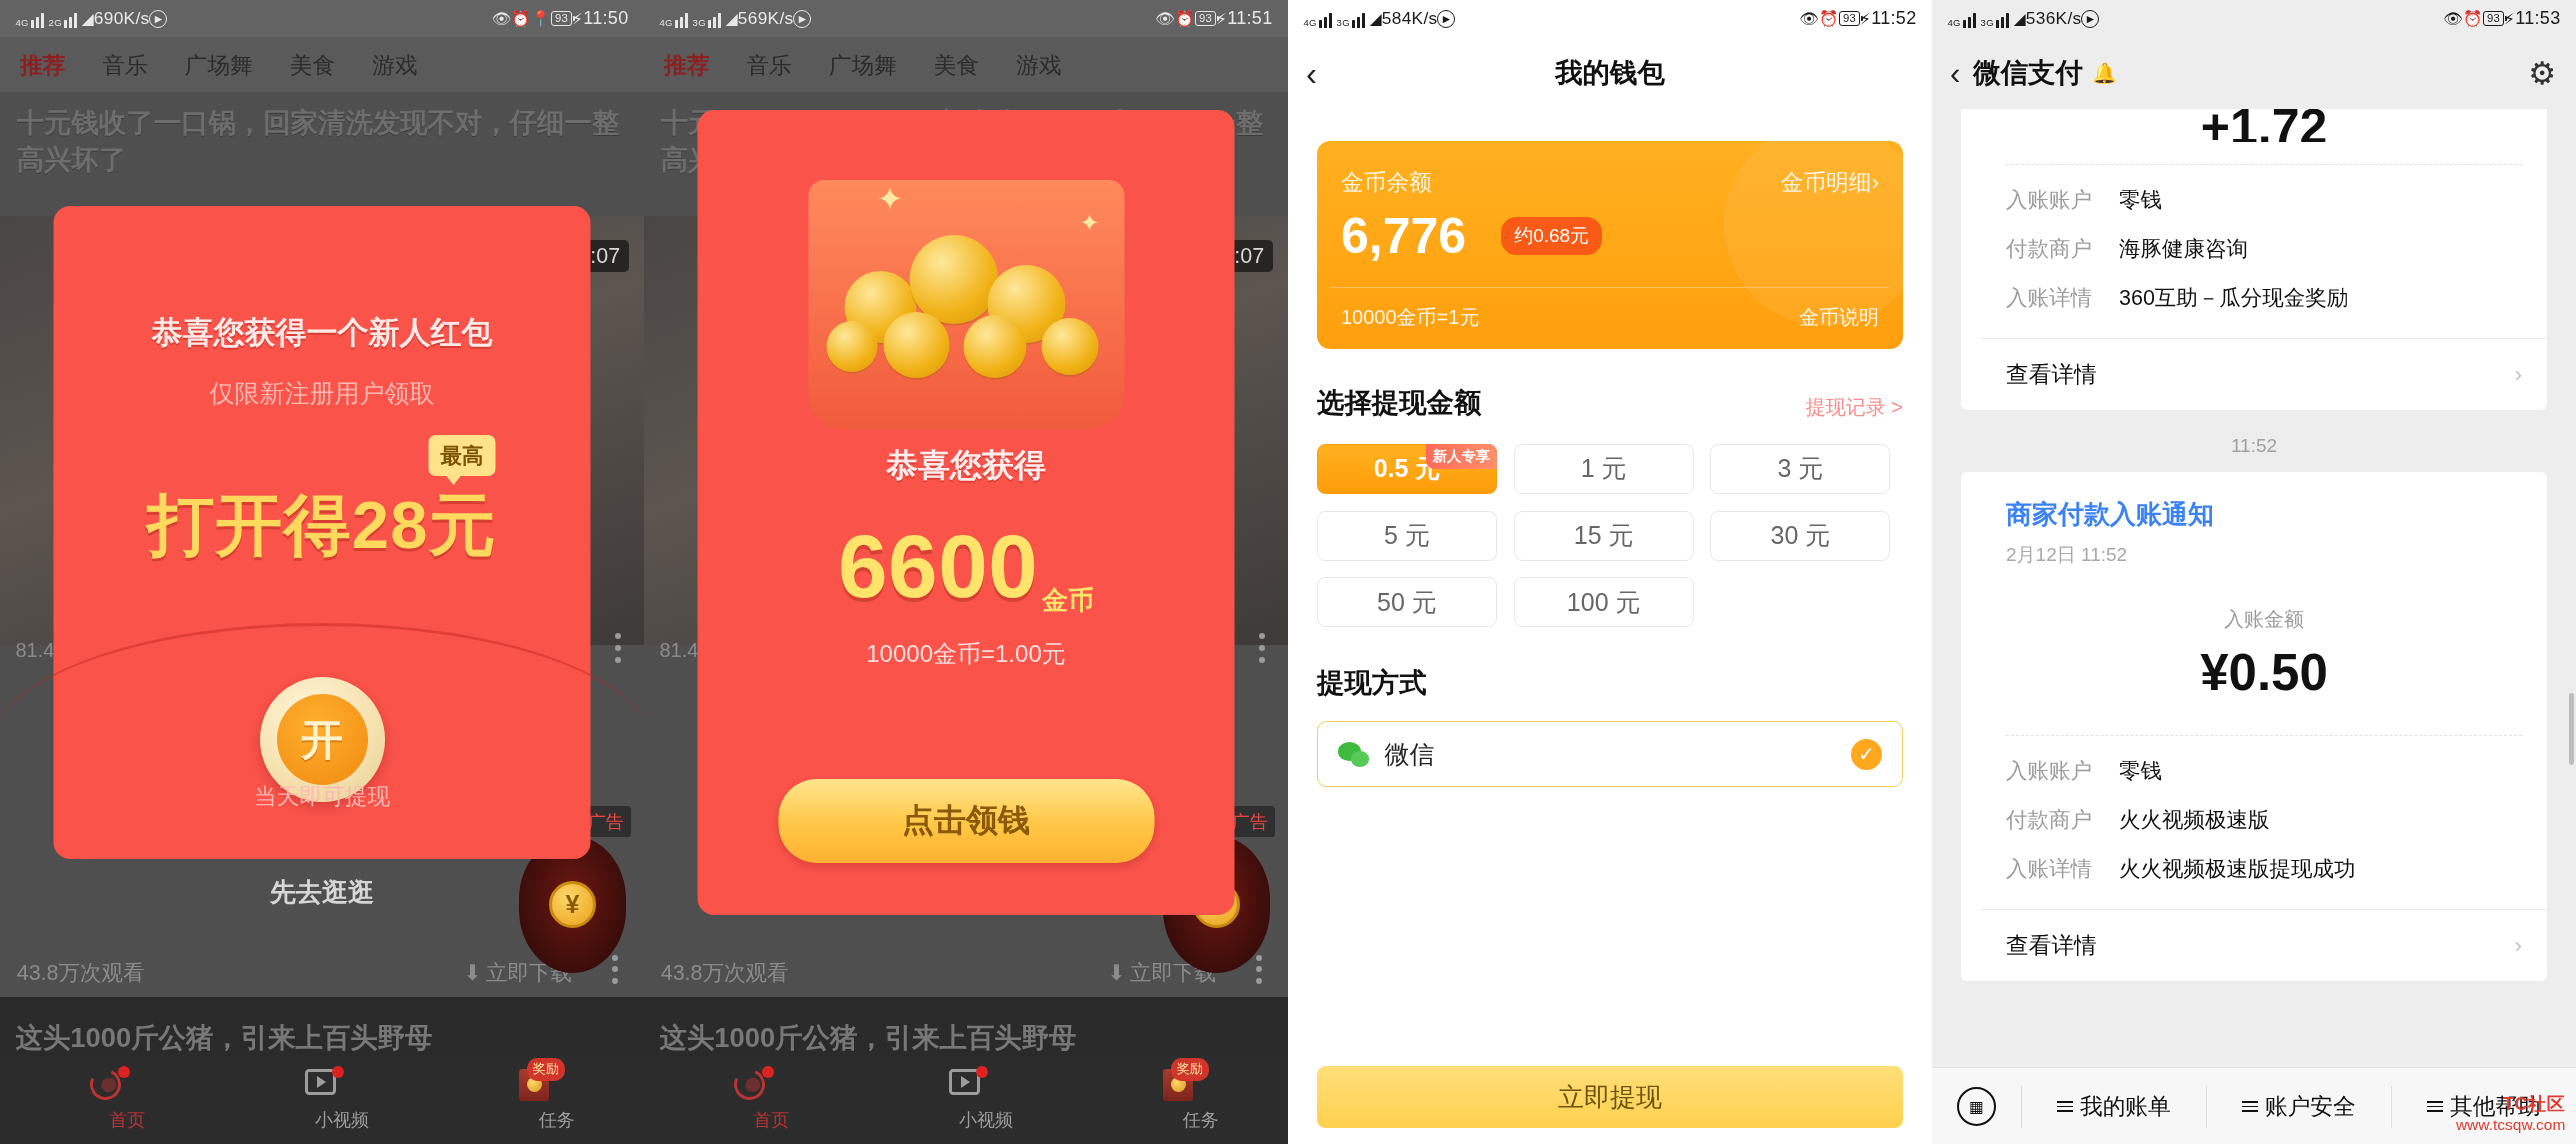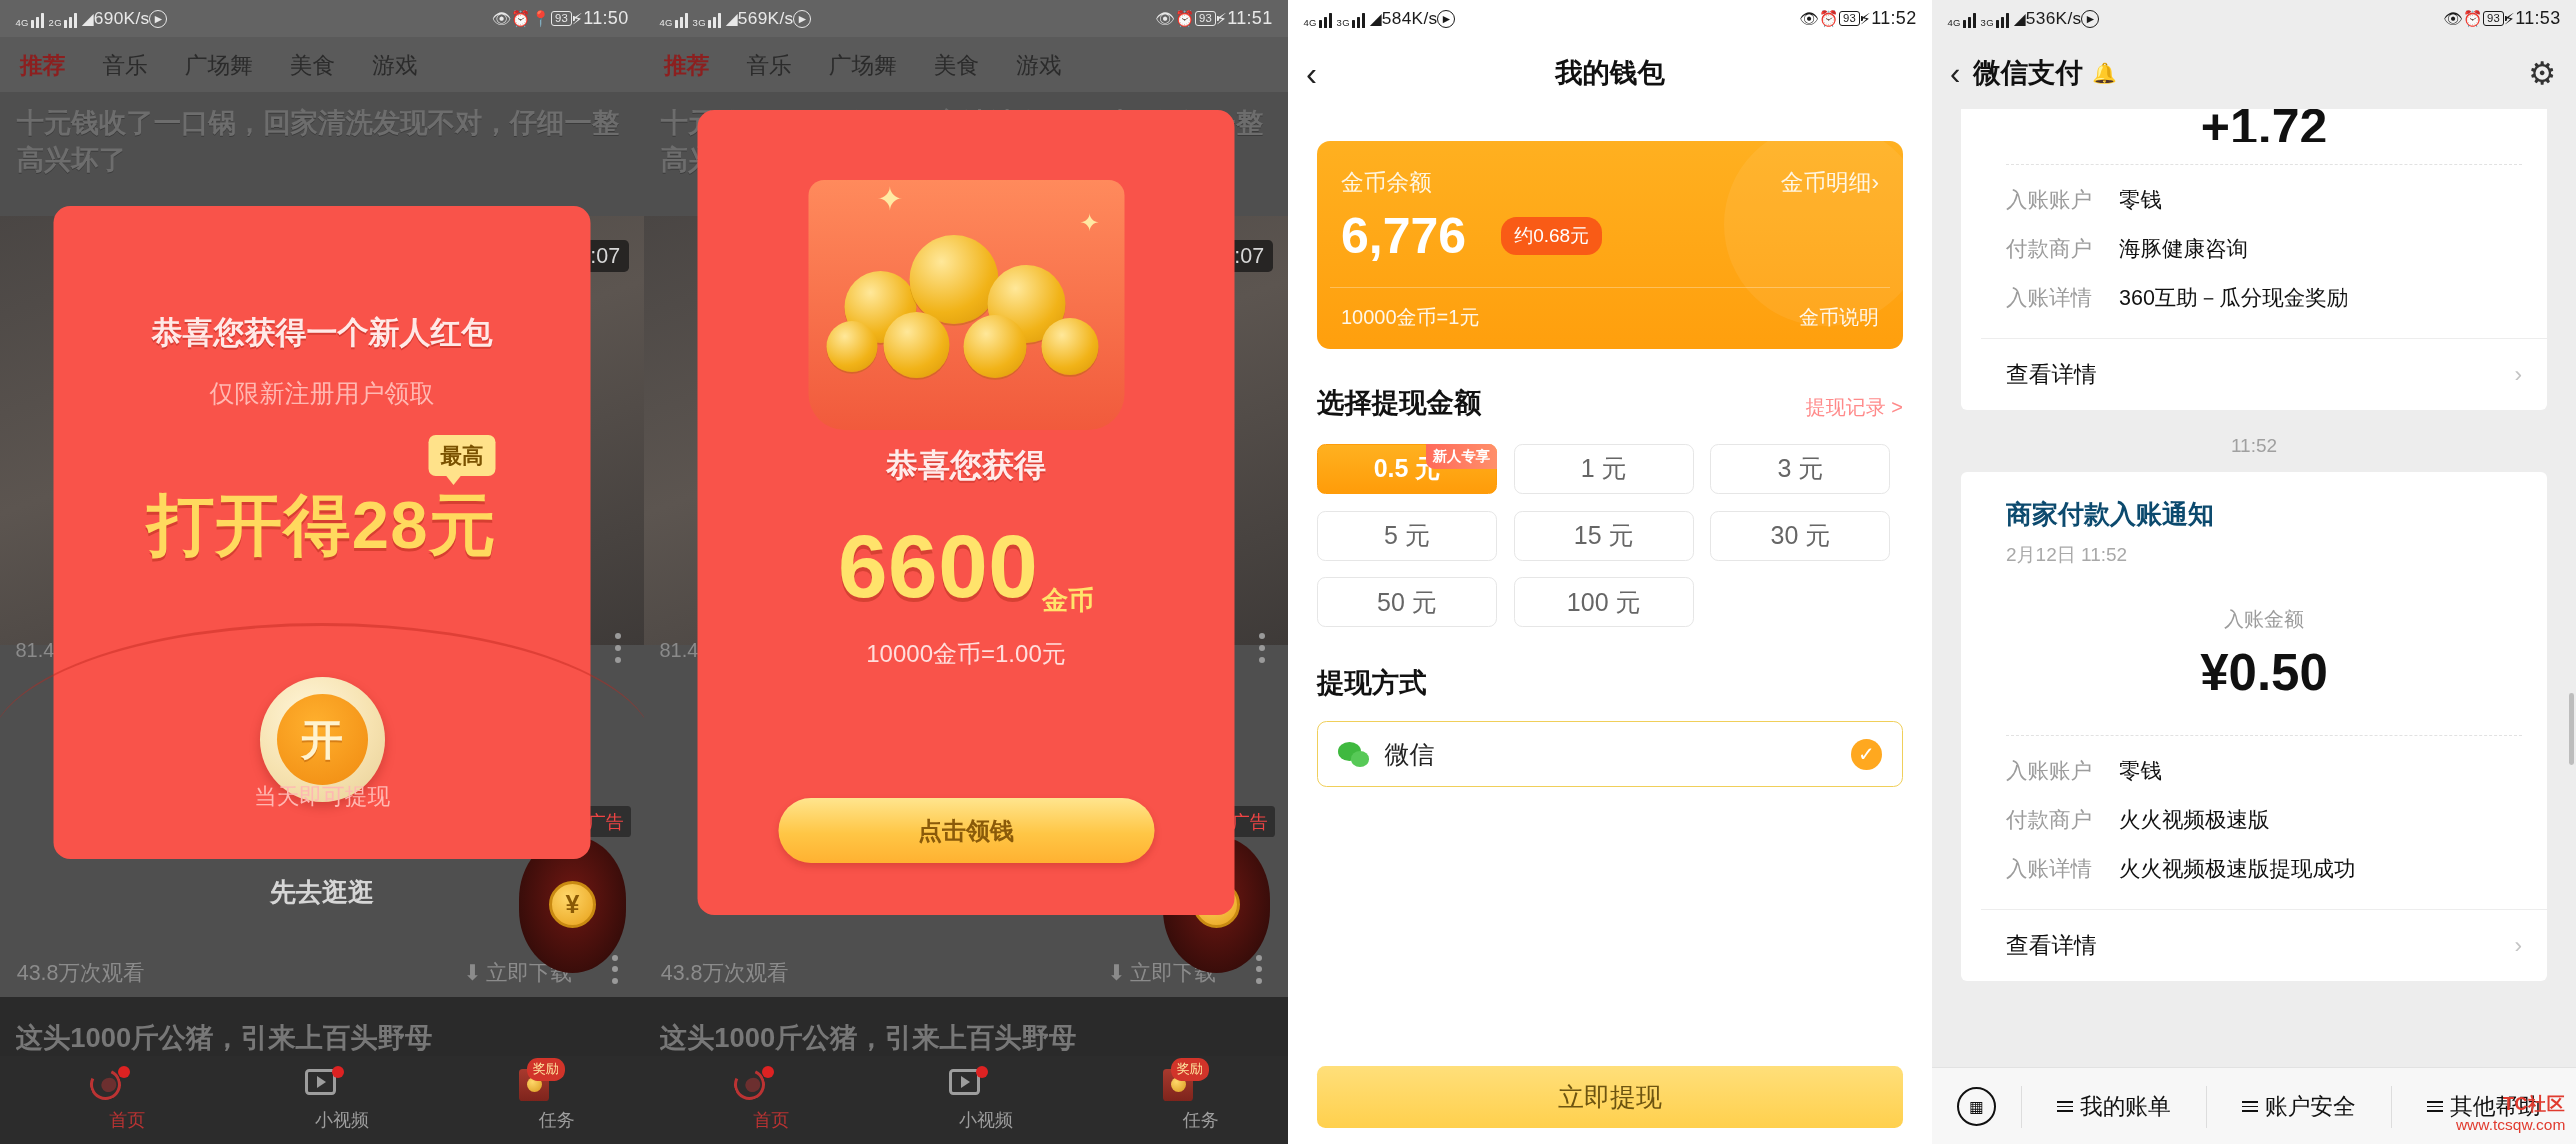--- a/index.html
+++ b/index.html
@@ -129,24 +129,24 @@
               box-shadow:0 1.8px 0 rgba(160,100,0,.35); }
   .spark { position:absolute; color:#ffe9a3; font-size:32px; }
   .pk2-title { text-align:center; color:#ffeceb; font-size:32px; font-weight:bold; margin-top:334px;
                text-shadow:0 1.8px 0 rgba(150,20,12,.3); }
   .pk2-num-wrap { text-align:center; margin-top:27.4px; }
   .pk2-num { color:#ffe36b; font-size:89px; font-weight:bold; letter-spacing:0.6px;
              text-shadow:0 3.6px 0 rgba(170,45,25,.45); }
   .pk2-unit { color:#ffe36b; font-size:26px; font-weight:bold; vertical-align:bottom; margin-left:3.6px; }
   .pk2-rate { text-align:center; color:#ffdedc; font-size:24px; margin-top:20px; }
   .pk2-btn { position:absolute; left:50%; transform:translateX(-50%); bottom:52px;
-             width:376px; height:65px; border-radius:38px;
+             width:376px; height:84px; border-radius:38px;
              background:linear-gradient(180deg,#ffe58e 0%, #ffc645 55%, #ffb131 100%);
              display:flex; align-items:center; justify-content:center;
-             color:#8a5a0a; font-size:24px; font-weight:bold; box-shadow:0 3.6px 7.2px rgba(140,25,15,.25); }
+             color:#8a5a0a; font-size:32px; font-weight:bold; box-shadow:0 3.6px 7.2px rgba(140,25,15,.25); }
 
   
   .wallet { position:absolute; inset:37px 0 0 0; background:#fff; }
   .nav { height:72px; display:flex; align-items:center; position:relative; background:#fff; }
   .nav-back { position:absolute; left:18px; font-size:33px; color:#222; line-height:1; }
   .nav-title { width:100%; text-align:center; font-size:27.4px; color:#111; font-weight:bold; }
   .coin-card { margin:32px 29px 0; border-radius:13px; color:#fff;
                background:linear-gradient(180deg,#ffb020 0%, #ff9f0d 100%); position:relative; overflow:hidden; }
   .coin-card::after{content:"";position:absolute;right:-24px;top:-18px;width:203px;height:203px;border-radius:50%;
                     background:rgba(255,255,255,.07);}
@@ -193,21 +193,21 @@
   .wx-amt-top { text-align:center; font-size:50px; font-weight:bold; color:#111; padding-top:0; height:33px;
                 overflow:hidden; line-height:.72; }
   .dash { border-top:1.2px dashed #e2e2e2; margin:21.5px 25px 0; }
   .kv { display:flex; padding:0 25px; margin-top:20px; font-size:21.5px; }
   .kv .k { color:#9c9c9c; width:113px; flex:none; }
   .kv .v { color:#111; }
   .rowlink { border-top:1.2px solid #ededed; margin-top:26px; padding:20px 25px; display:flex;
              justify-content:space-between; align-items:center; font-size:22.7px; color:#111; }
   .rowlink .chev { color:#c4c4c4; font-size:22.7px; }
   .ts { text-align:center; font-size:19px; color:#a0a0a0; margin:25px 0 15.5px; }
-  .wx-card-title { font-size:26px; font-weight:bold; color:#0c4a6e; padding:25px 25px 0; }
+  .wx-card-title { font-size:26px; font-weight:bold; color:#3b82f6; padding:25px 25px 0; }
   .wx-card-date { font-size:19px; color:#a8a8a8; padding:9.5px 25px 0; }
   .wx-amt-lbl { text-align:center; font-size:20px; color:#9c9c9c; margin-top:38px; }
   .wx-amt-big { text-align:center; font-size:51px; font-weight:bold; color:#111; margin-top:10.7px; }
   .wxbottom { position:absolute; left:0; right:0; bottom:0; height:78px; background:#f7f7f7;
               border-top:1.2px solid #e2e2e2; display:flex; align-items:center; }
   .wxb-key { width:89px; display:flex; align-items:center; justify-content:center; }
   .wxb-key .kb { width:39px; height:39px; border:2.4px solid #111; border-radius:50%;
                  display:flex; align-items:center; justify-content:center; font-size:15.5px; color:#111; }
   .wxb-item { flex:1; display:flex; align-items:center; justify-content:center; gap:7.2px;
               font-size:22.7px; color:#111; border-left:1.2px solid #ddd; height:42px; }

